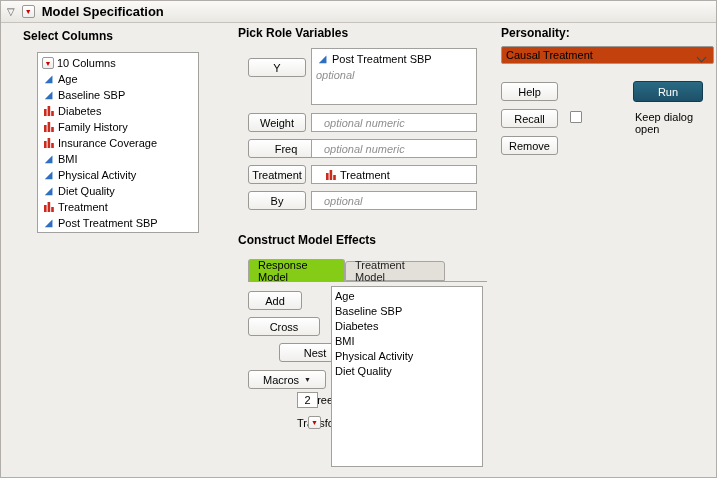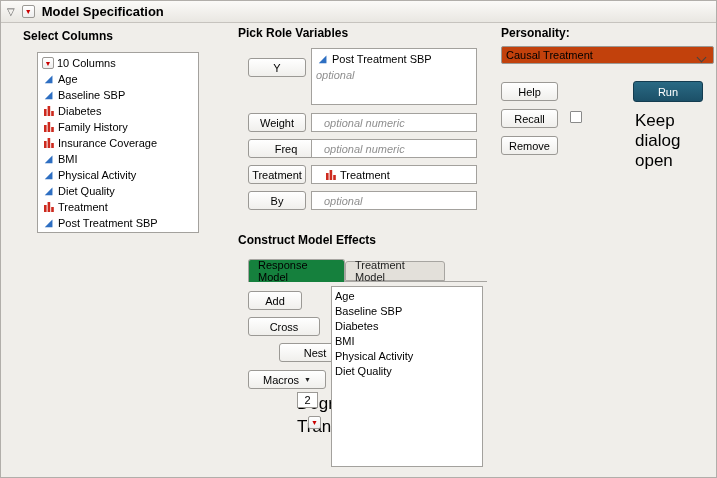--- a/index.html
+++ b/index.html
@@ -45,24 +45,24 @@
     display:flex; align-items:center; gap:3px; padding:0 12px; height:19px;
   }
   .ph { color:#8f8f8f; font-style:italic; }
   .ybox { position:absolute; background:#fff; border:1px solid #a3a19d; padding:2px 4px; }
   .ybox .vrow { display:flex; align-items:center; gap:3px; height:16px; }
   .tab {
     position:absolute; display:flex; align-items:center; justify-content:center;
     padding:0 9px; font-size:11px; cursor:pointer;
     border:1px solid #a7a5a1; border-radius:3px 3px 0 0;
   }
-  .tab.active { background:#15803d; border-bottom:none; z-index:2; }
+  .tab.active { background:#84cc16; border-bottom:none; z-index:2; }
   .tab.inactive { background:#e3e0da; color:#222; z-index:1; }
   .tabline { position:absolute; height:1px; background:#a7a5a1; }
-  .small-label { position:absolute; font-size:17px;padding-left:48px; }
+  .small-label { position:absolute; font-size:11px;padding-left:48px; }
   .chev {
     position:absolute; right:8px; top:7px; width:7px; height:7px;
     border-right:1.6px solid #444; border-bottom:1.6px solid #444;
     transform:rotate(45deg);
   }
   .dropdown {
     position:absolute; background:#c2410c; border:1px solid #9b9995; border-radius:2px;
     display:flex; align-items:center; padding:0 4px; height:18px; cursor:pointer;
   }
   .checkbox {

